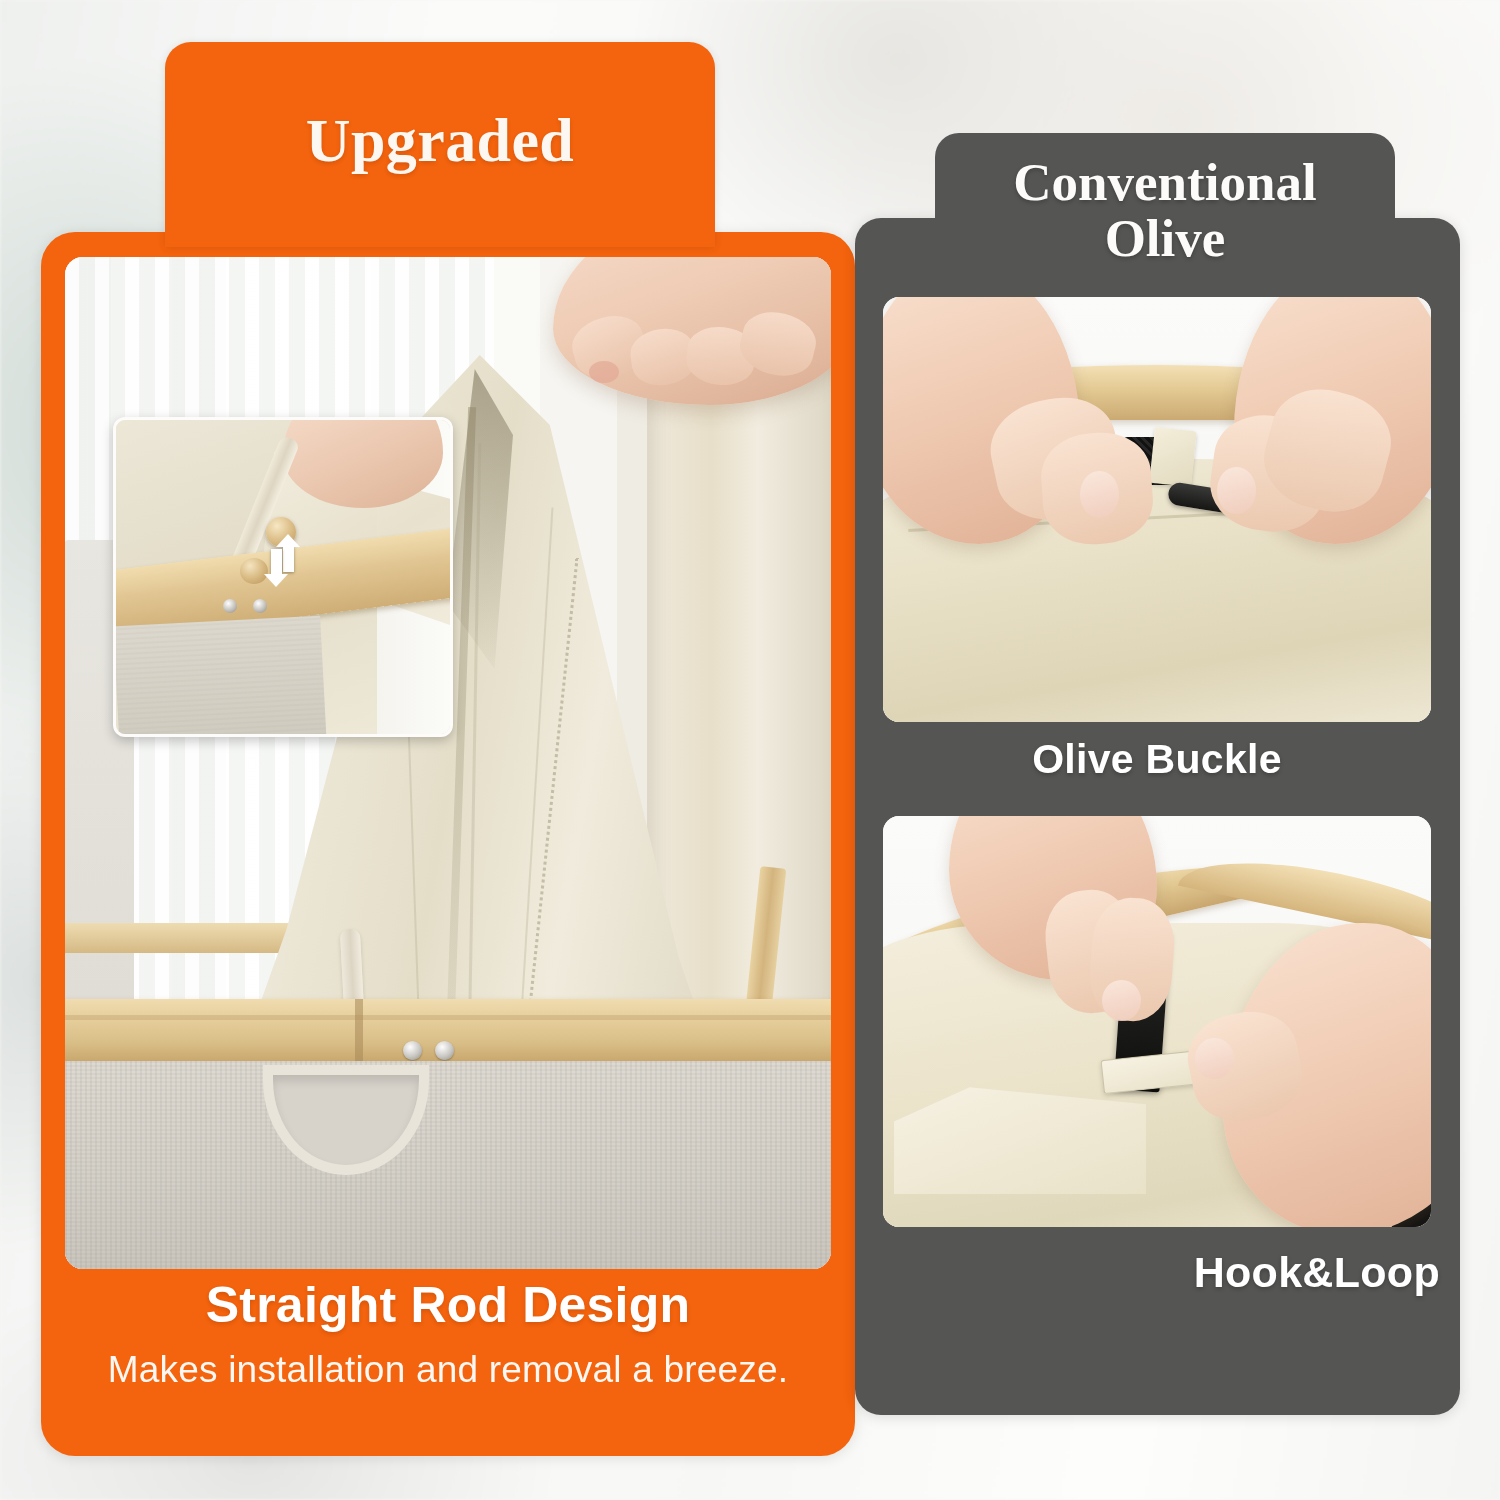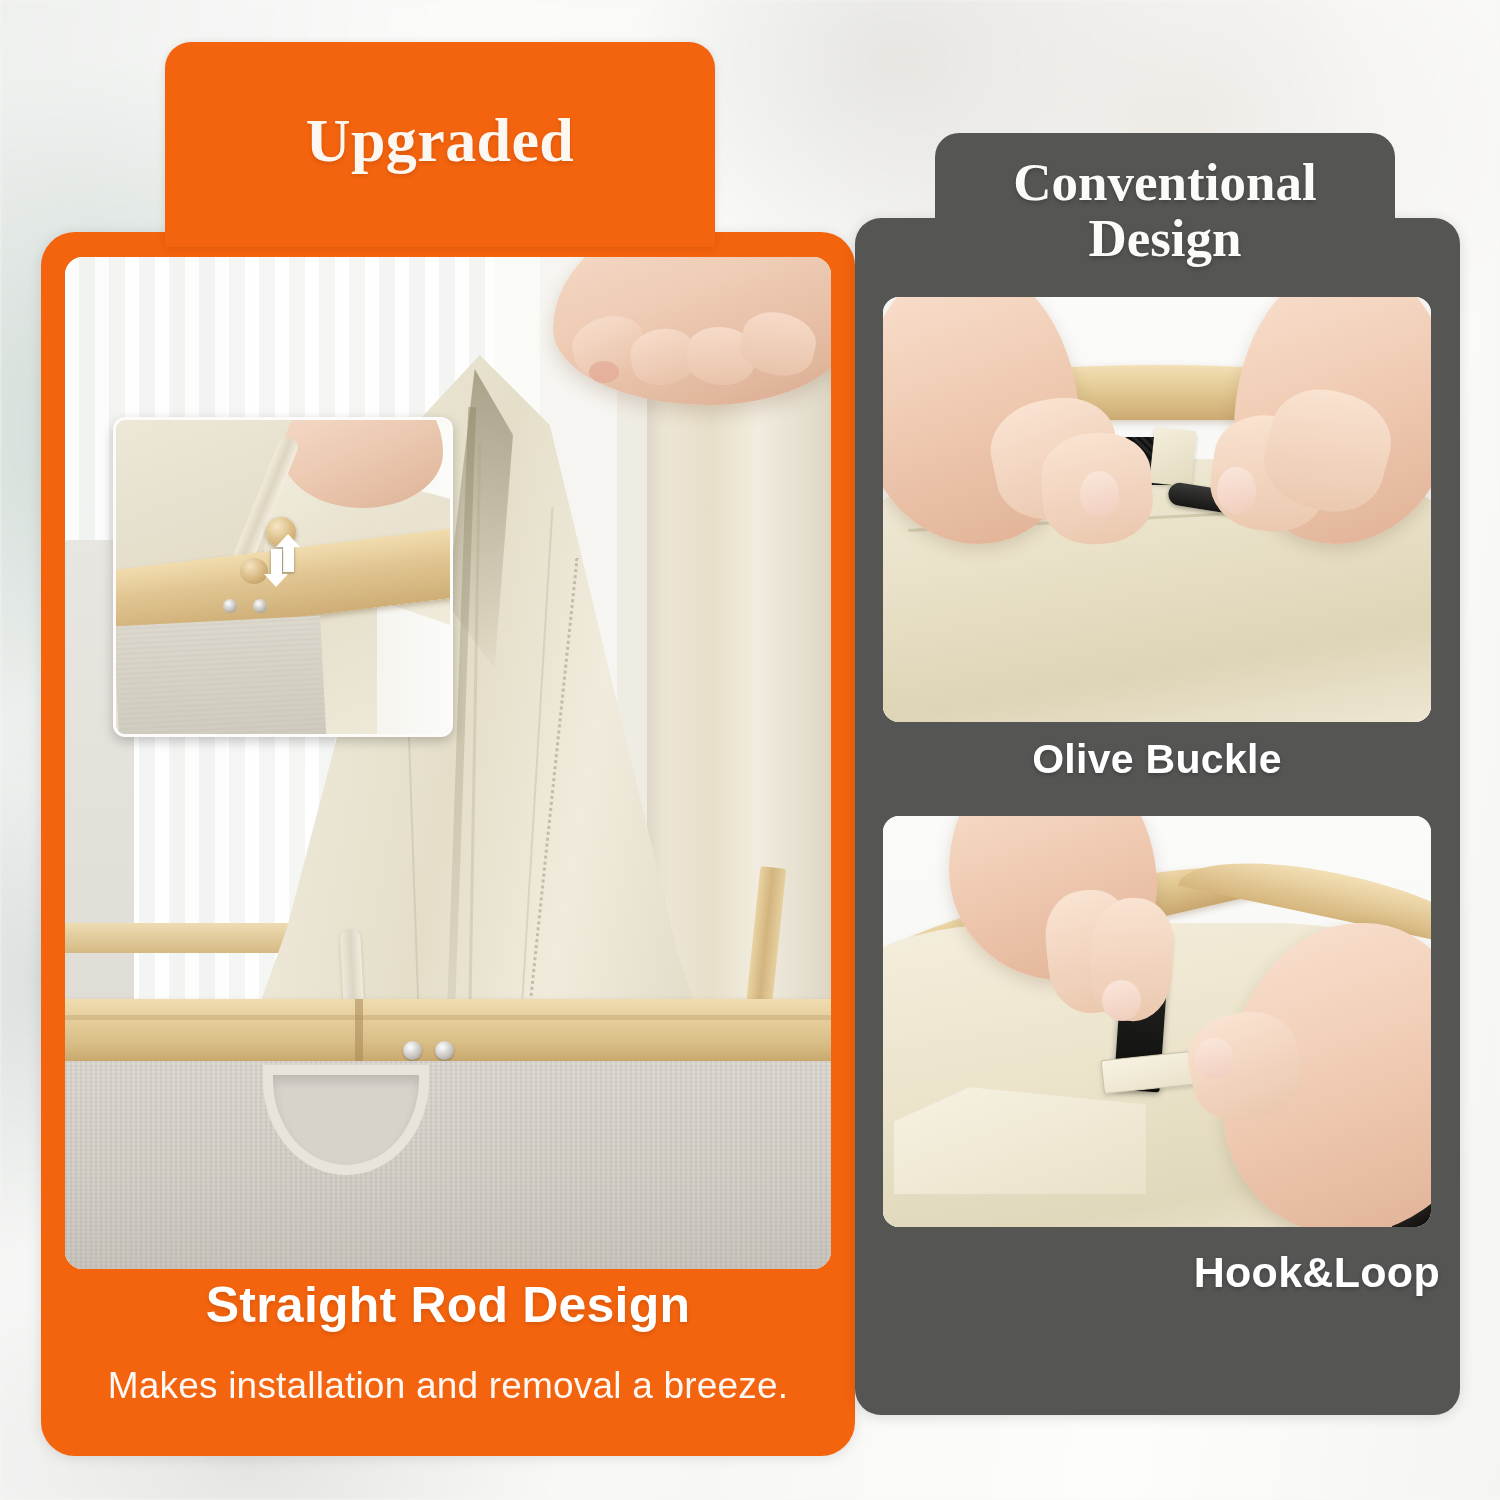--- a/index.html
+++ b/index.html
@@ -389,21 +389,21 @@
   
   .cap-main{
     position:absolute; left:48px; top:1278px; width:800px;
     text-align:center; color:#ffffff;
   }
   .cap-main .t1{
     font-size:50px; font-weight:bold; letter-spacing:.2px; line-height:1.1;
     text-shadow:0 2px 4px rgba(0,0,0,.13);
   }
   .cap-main .t2{
-    margin-top:32px; font-size:37px; font-weight:400; letter-spacing:.2px;
+    margin-top:16px; font-size:37px; font-weight:400; letter-spacing:.2px;
     color:#fdf8f3;
   }
   .cap-tr{
     position:absolute; left:883px; top:736px; width:548px;
     text-align:center; color:#ffffff;
     font-size:41px; font-weight:bold; letter-spacing:.3px;
     text-shadow:0 2px 4px rgba(0,0,0,.25);
   }
   .cap-br{
     position:absolute; left:875px; top:1248px; width:565px;
@@ -487,21 +487,21 @@
 
 <div class="cap-main">
   <div class="t1">Straight Rod Design</div>
   <div class="t2">Makes installation and removal a breeze.</div>
 </div>
 
 <div class="panel-grey"></div>
 
 <div class="tab-grey">
   <div class="tl">Conventional</div>
-  <div class="tl">Design</div>
+  <div class="tl">Olive</div>
 </div>
 
 <div class="photo photo-tr">
   <div class="rp-bg"></div>
   <div class="tr-rim"></div>
   <div class="tr-cloth"></div>
   <div class="tr-velcro"></div>
   <div class="tr-tab"></div>
   <div class="tr-strap"></div>
   <div class="hand-l"></div>

